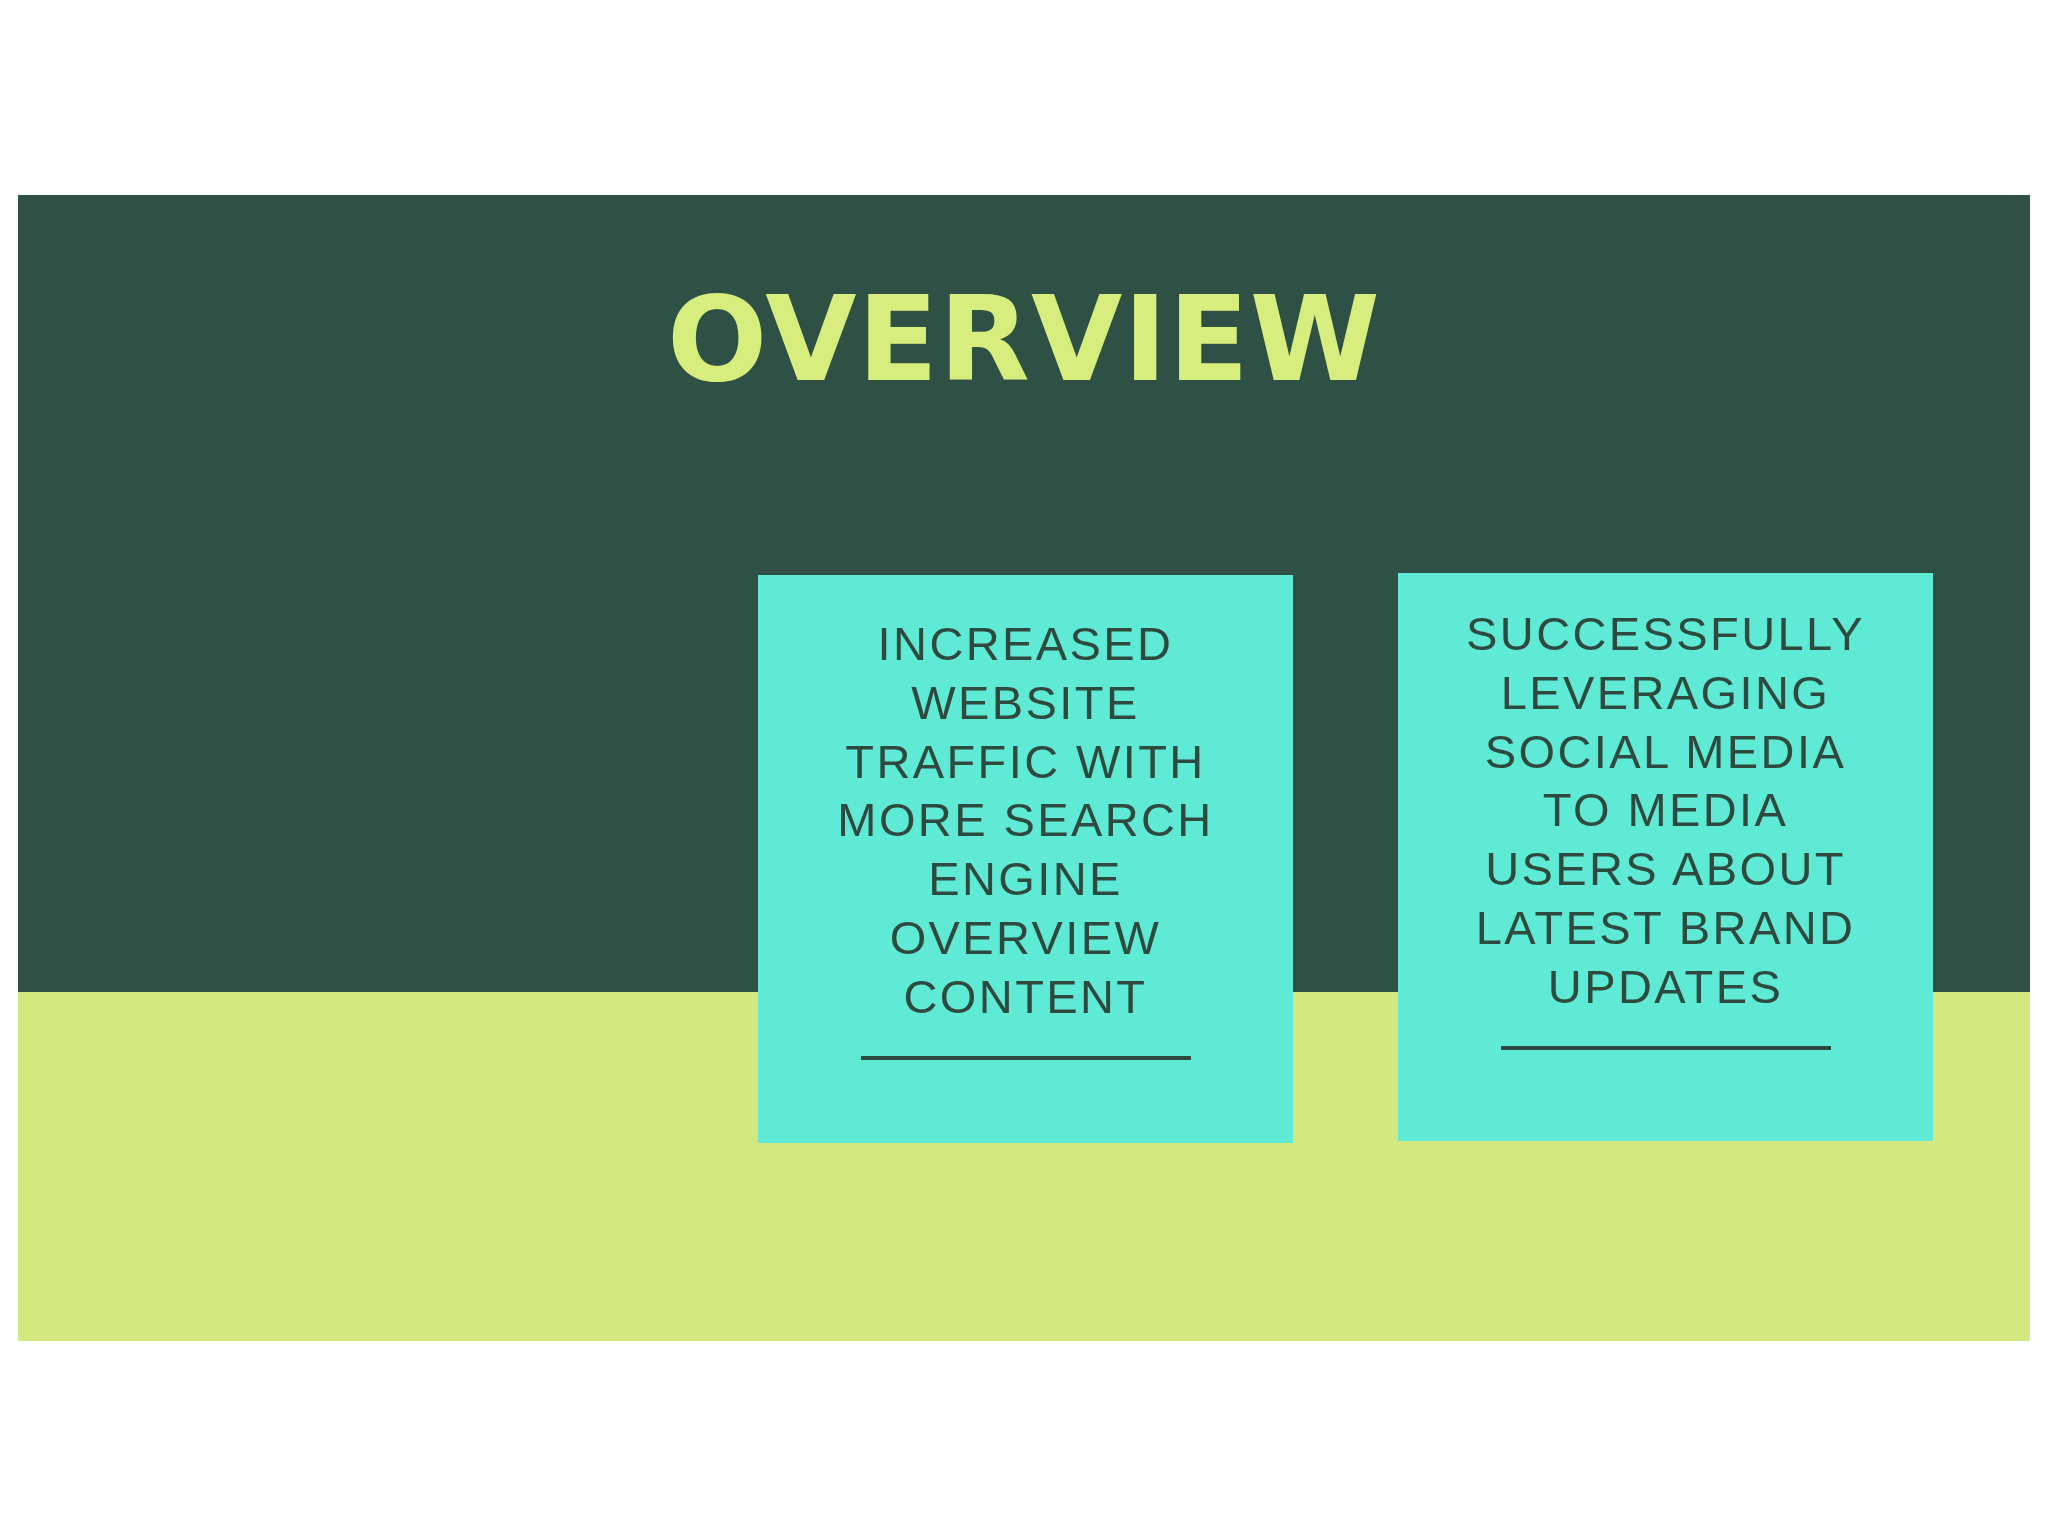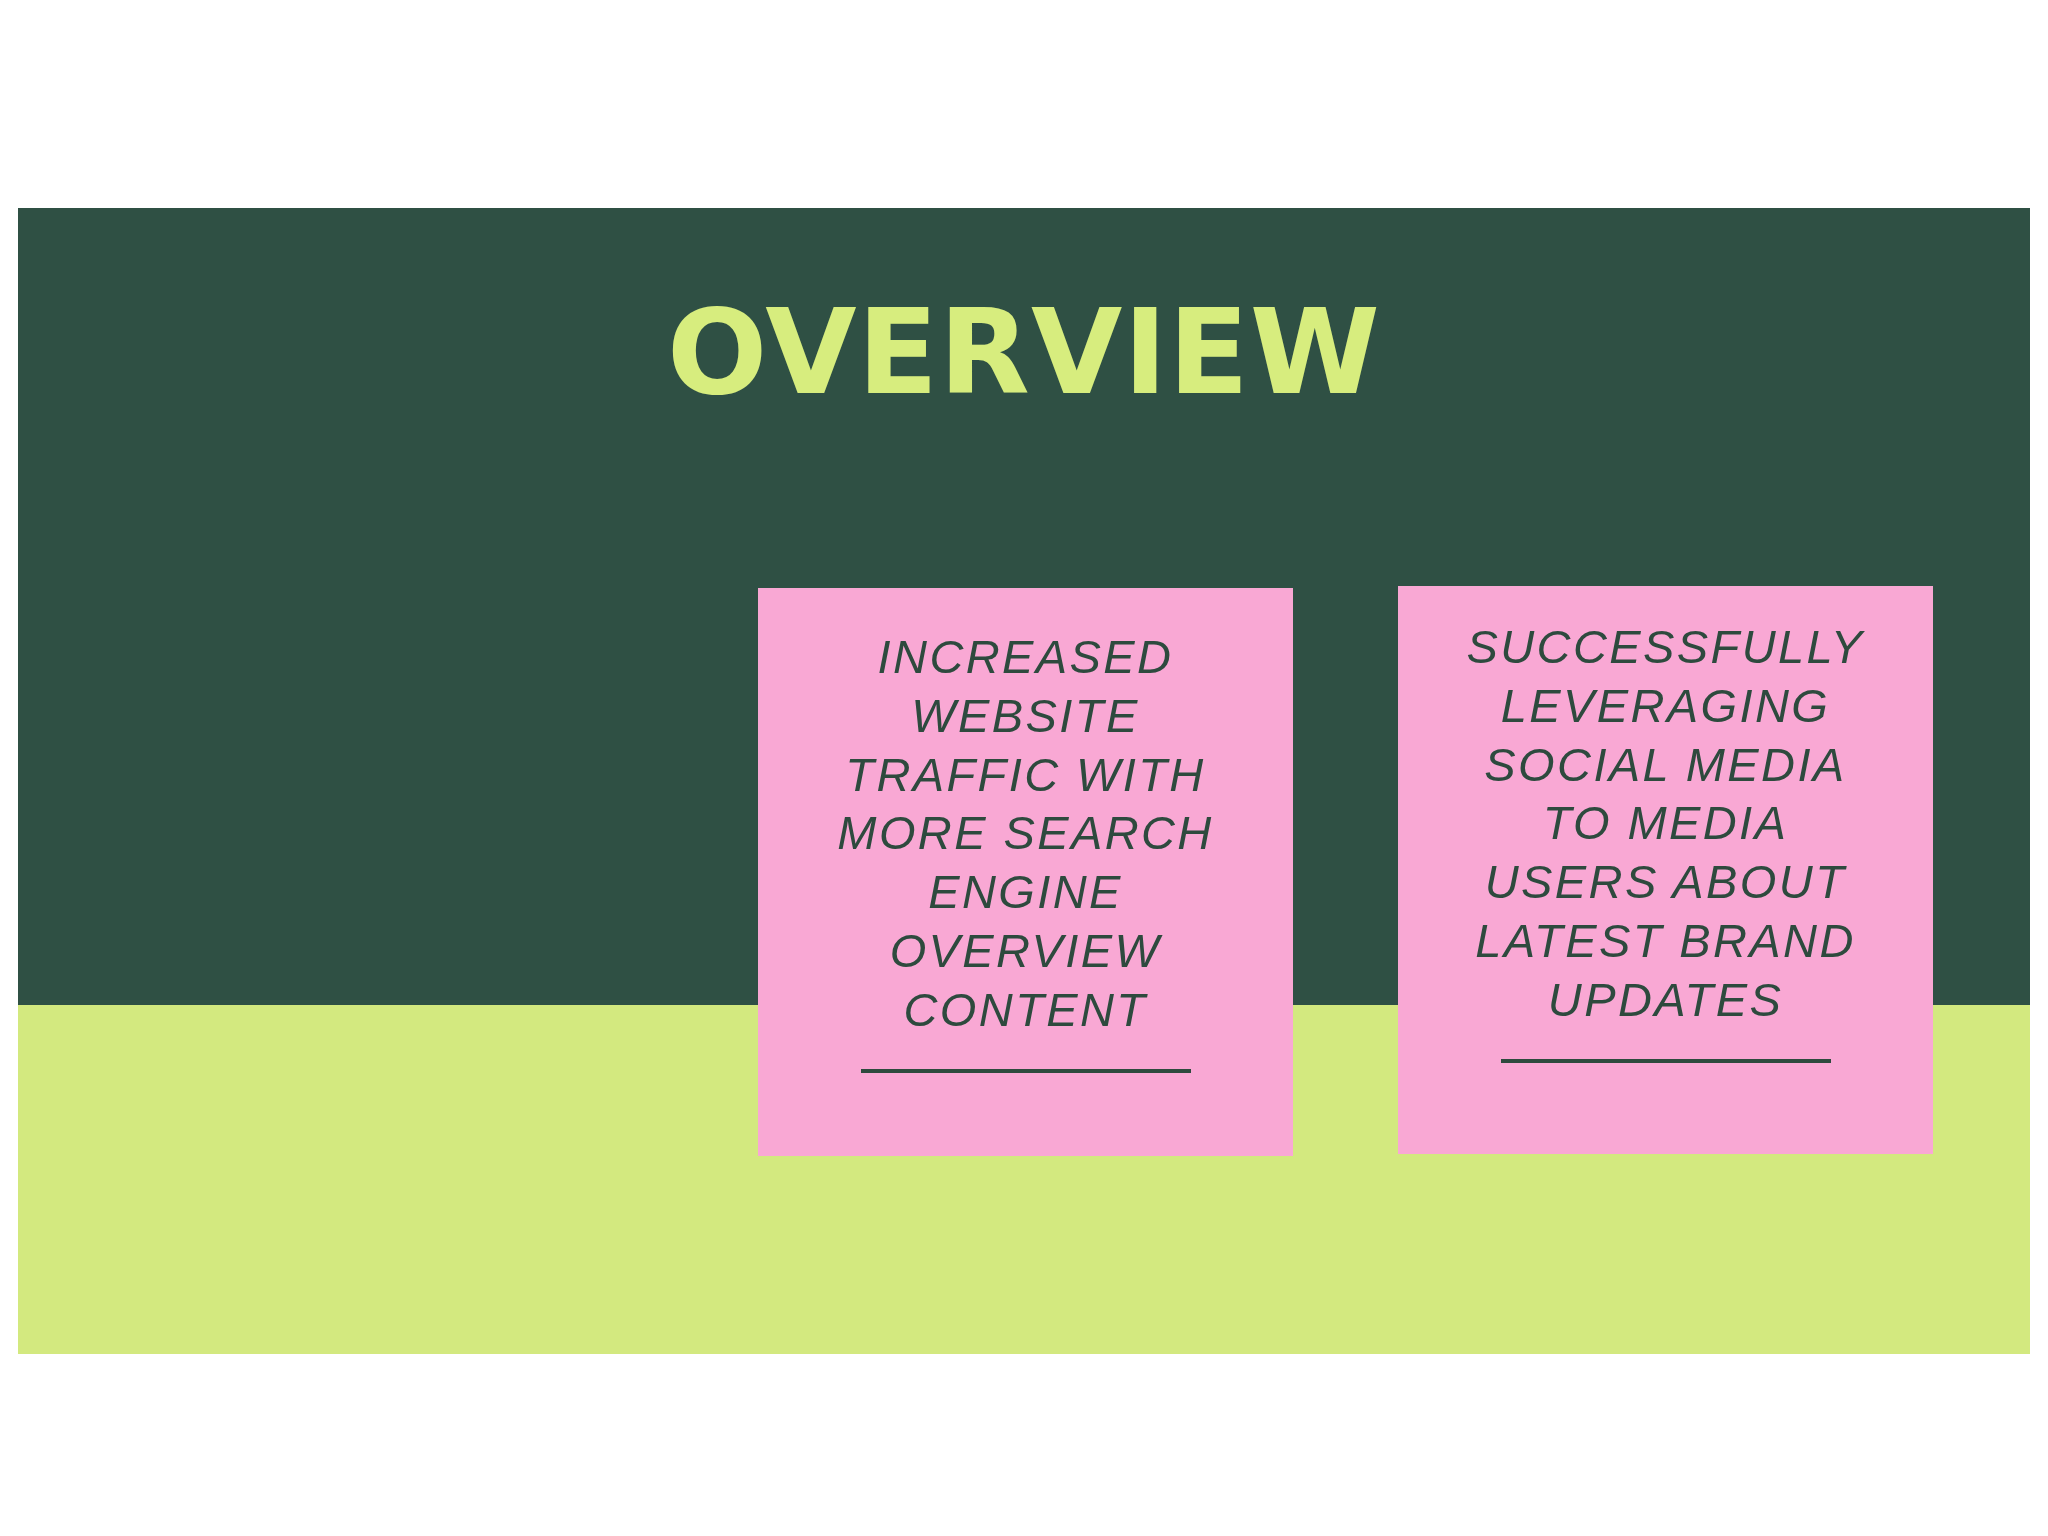--- a/index.html
+++ b/index.html
@@ -11,21 +11,21 @@
     width: 2048px;
     height: 1536px;
     overflow: hidden;
     font-family: "Liberation Sans", sans-serif;
   }
 
   
   .slide-wrap {
     position: absolute;
     left: 18px;
-    top: 208px;
+    top: 195px;
     width: 2012px;
     height: 1146px;
     background: #ffffff;
   }
 
   .band-dark {
     position: absolute;
     left: 0;
     top: 0;
     width: 100%;
@@ -62,26 +62,25 @@
   .cards {
     position: absolute;
     left: 0;
     top: 0;
     width: 100%;
     height: 100%;
   }
 
   .card {
     position: absolute;
-    background: #f9a8d4;
+    background: #5eead4;
     box-sizing: border-box;
     display: flex;
     flex-direction: column;
     align-items: center;
-    font-style: italic;
   }
 
   .card-1 {
     left: 100px;
     top: 380px;
     width: 535px;
     height: 568px;
     justify-content: center;
   }
 

